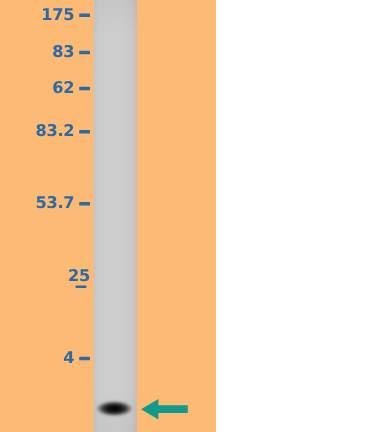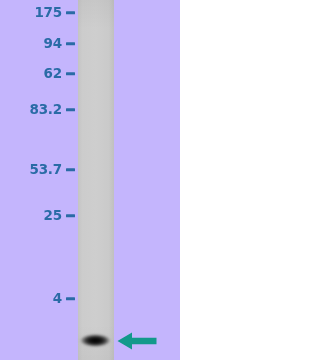--- a/index.html
+++ b/index.html
@@ -7,21 +7,21 @@
     padding: 0;
     background: #ffffff;
   }
   body {
     font-family: "DejaVu Sans", sans-serif;
   }
   #blot {
     position: relative;
     width: 180px;
     height: 360px;
-    background: #c4b5fd;
+    background: #fdba74;
     overflow: hidden;
   }
   
   .marker {
     position: absolute;
     right: 105px;
     transform: translateY(-50%);
     display: flex;
     align-items: center;
     justify-content: flex-end;
@@ -96,40 +96,40 @@
   <div id="lane" style="left: 78px; width: 36px;"></div>
 
   <div id="band" style="top: 332px; left: 79px; width: 34px;"></div>
 
   <div class="marker" id="m0" style="top: 13px;">
     <span class="mval">175</span>
     <span class="mdash"></span>
   </div>
 
   <div class="marker" id="m1" style="top: 44px;">
-    <span class="mval">94</span>
+    <span class="mval">83</span>
     <span class="mdash"></span>
   </div>
 
   <div class="marker" id="m2" style="top: 74px; text-align: right;">
     <span class="mval">62</span>
     <span class="mdash"></span>
   </div>
 
   <div class="marker" id="m3" style="top: 110px;">
     <span class="mval">83.2</span>
     <span class="mdash"></span>
   </div>
 
   <div class="marker" id="m4" style="top: 170px;">
     <span class="mval">53.7</span>
     <span class="mdash"></span>
   </div>
 
-  <div class="marker" id="m5" style="top: 216px;">
+  <div class="marker" id="m5" style="top: 232px; flex-direction: column;">
     <span class="mval">25</span>
     <span class="mdash"></span>
   </div>
 
   <div class="marker" id="m6" style="top: 299px;">
     <span class="mval">4</span>
     <span class="mdash"></span>
   </div>
 
   <div id="arrow" style="top: 331px;">

